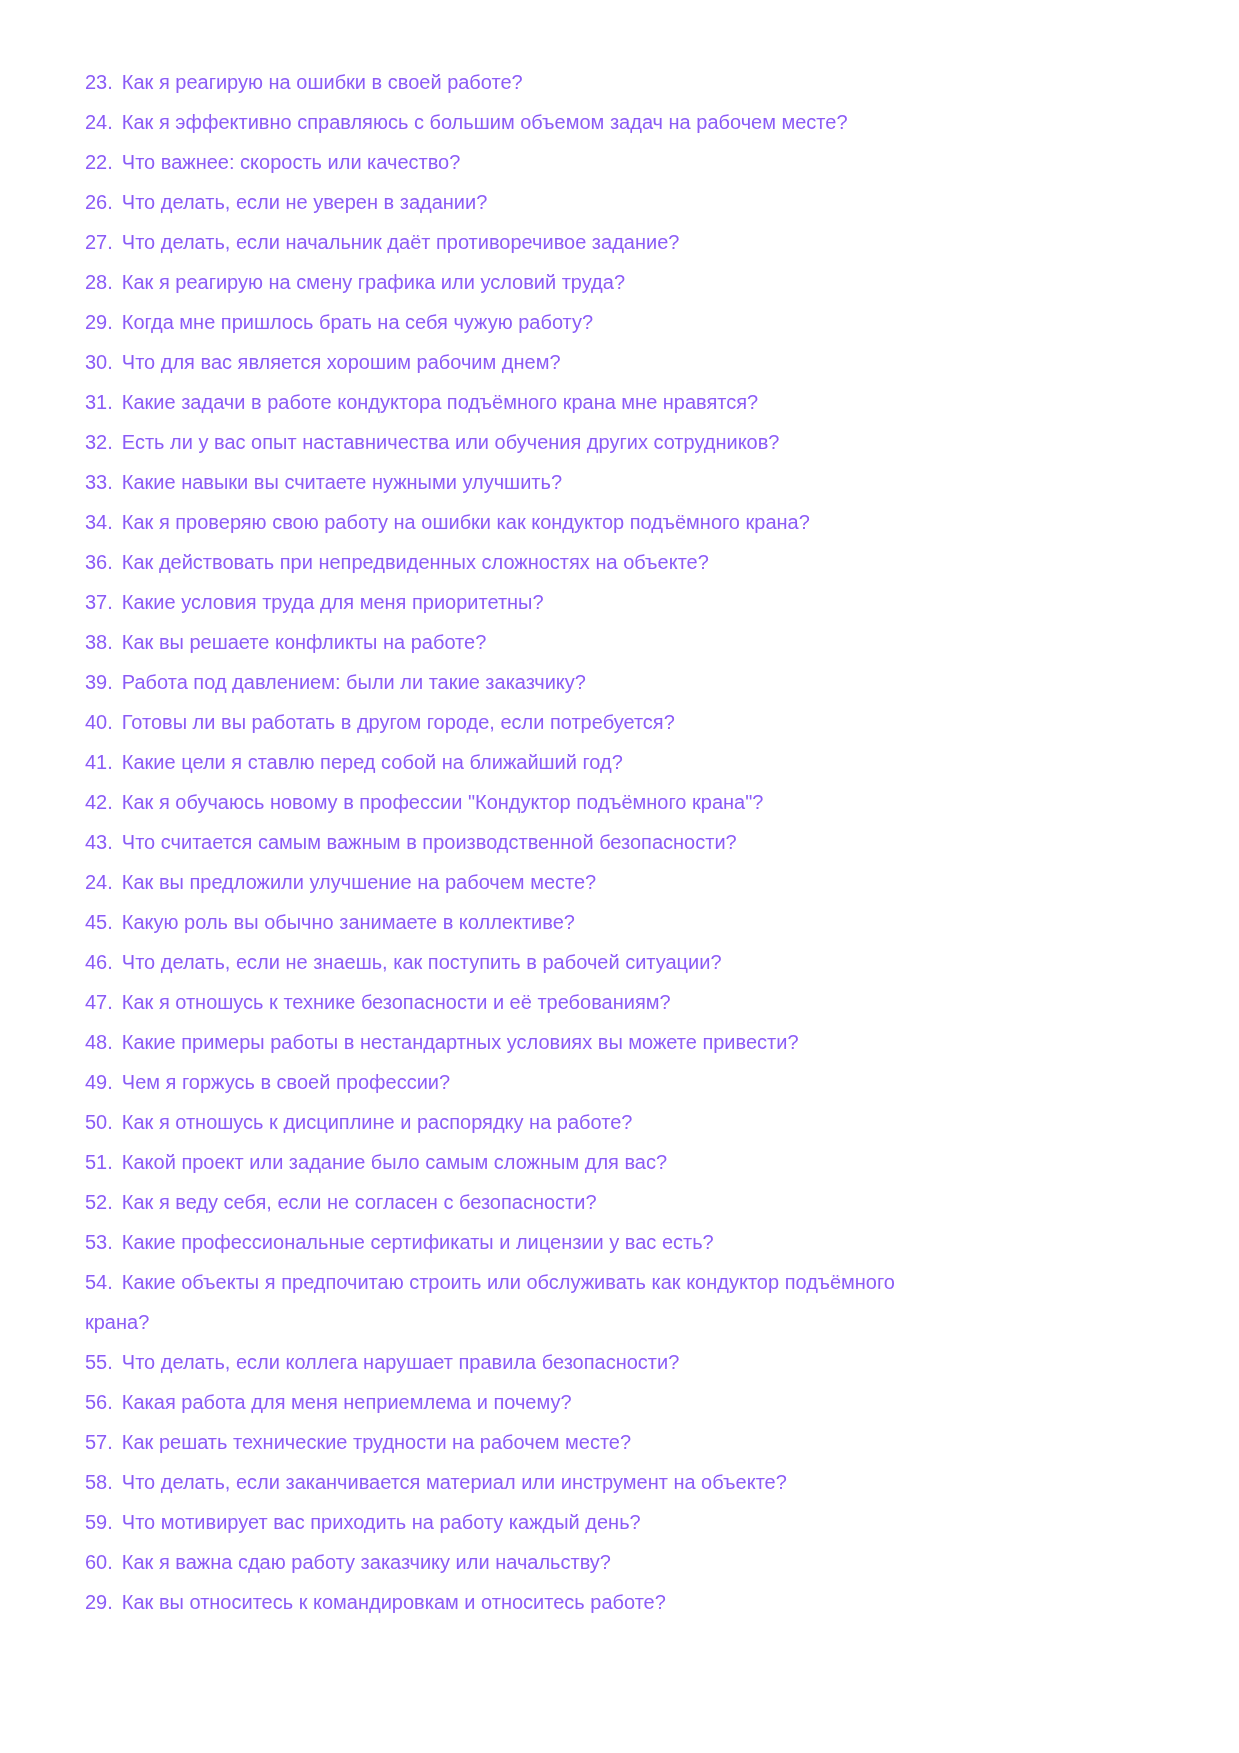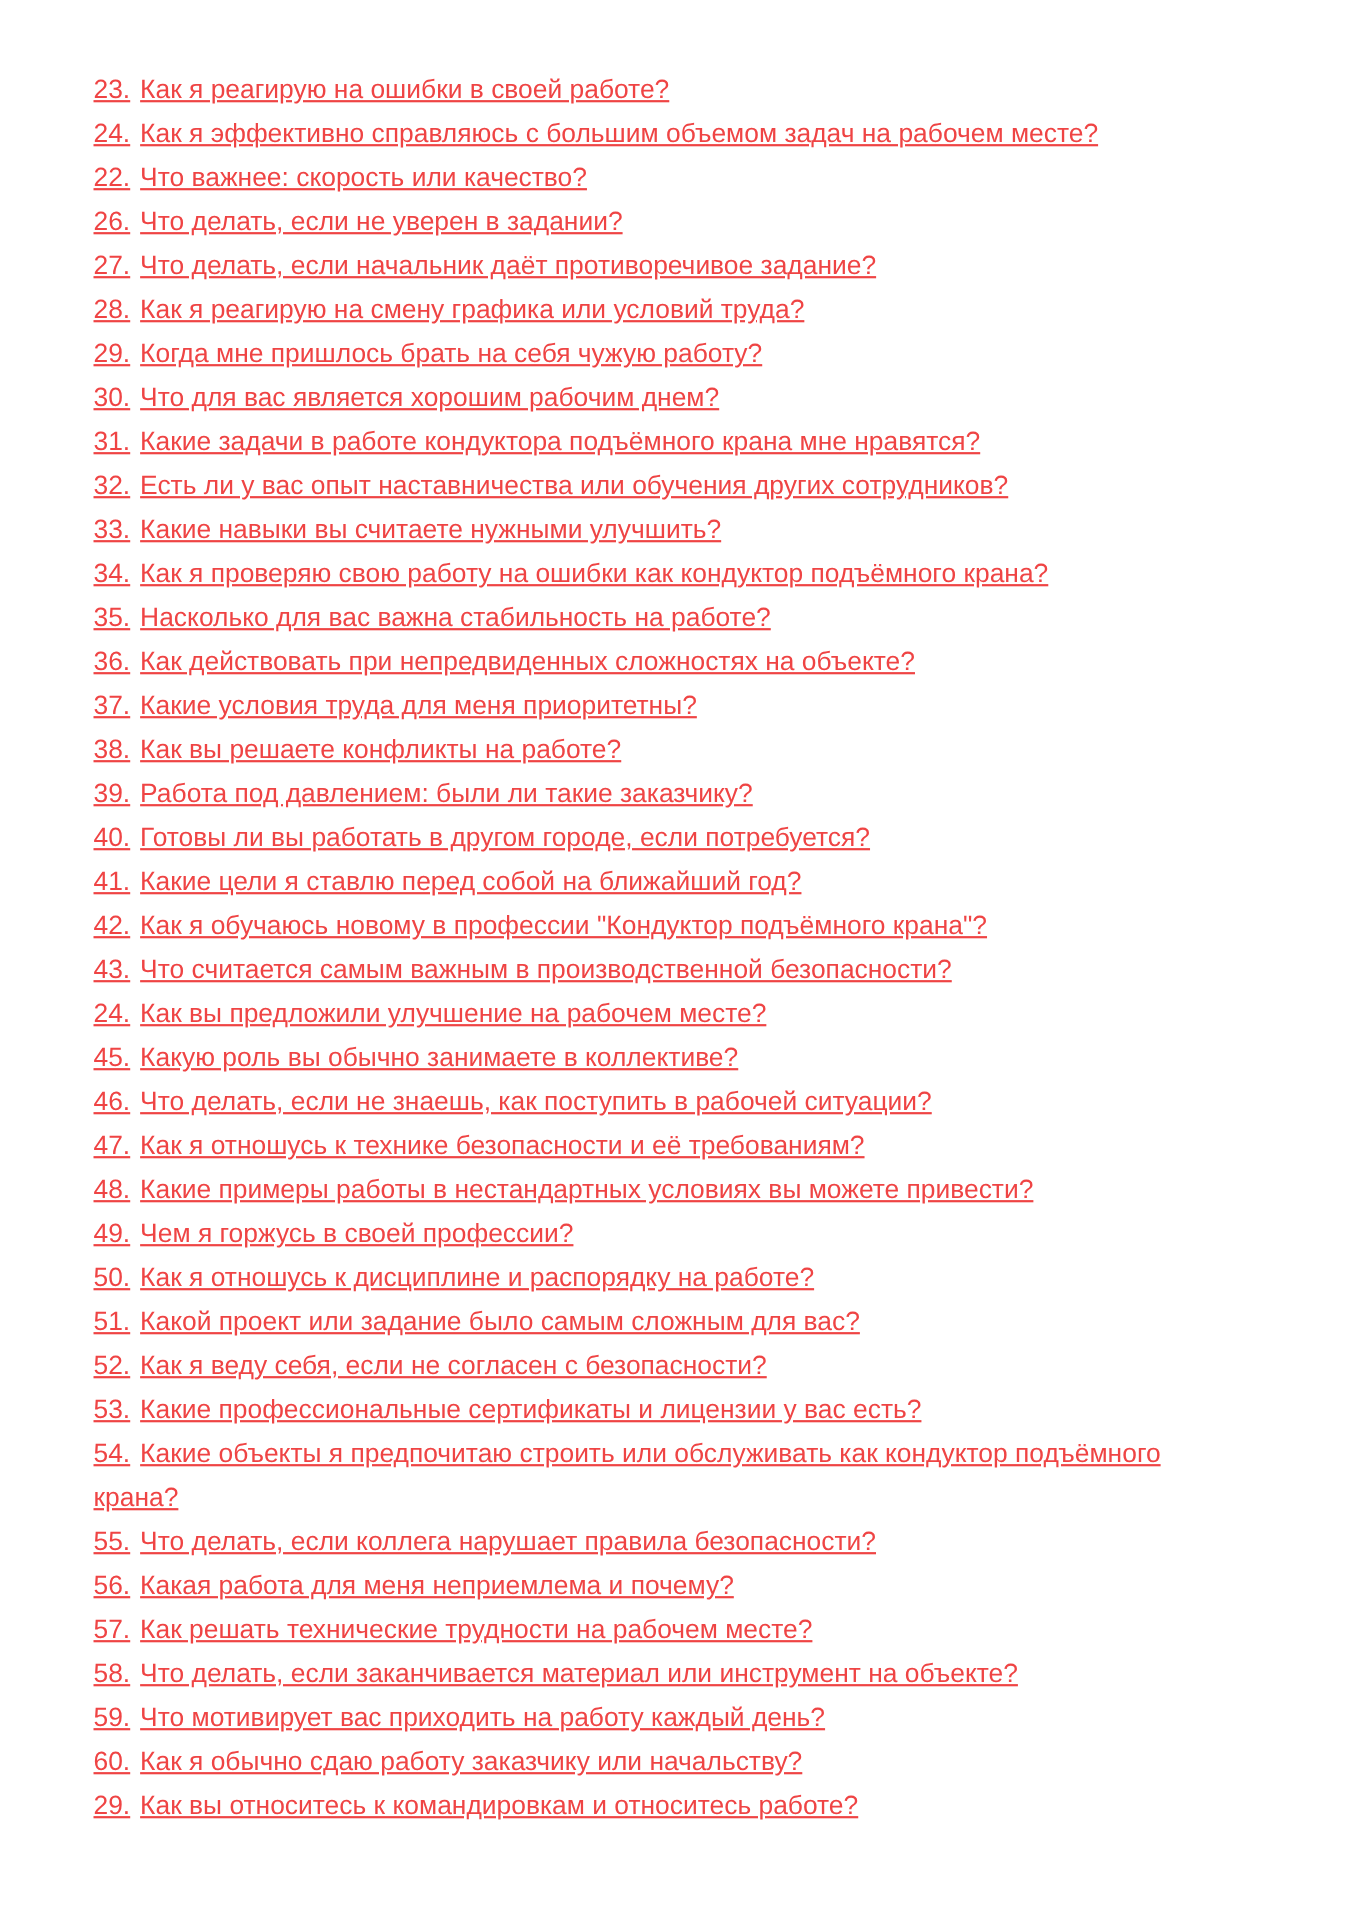--- a/index.html
+++ b/index.html
@@ -14,25 +14,24 @@
     font-family: "Liberation Sans", "DejaVu Sans", sans-serif;
   }
   .page {
     box-sizing: border-box;
     width: 1239px;
     padding: 62px 70px 0 85px;
   }
   .q {
     margin: 0;
     padding: 0;
-    font-size: 24px;
+    font-size: 20px;
     line-height: 40px;
-    color: #ef4444;
+    color: #8b5cf6;
     white-space: pre-line;
-    text-decoration: underline;
   }
   .q-num {
     margin-right: 9px;
   }
 </style>
 </head>
 <body>
 
 <main class="page">
   <p class="q"><span class="q-num">23.</span><span class="q-text">Как я реагирую на ошибки в своей работе?</span></p>
@@ -40,21 +39,20 @@
   <p class="q"><span class="q-num">22.</span><span class="q-text">Что важнее: скорость или качество?</span></p>
   <p class="q"><span class="q-num">26.</span><span class="q-text">Что делать, если не уверен в задании?</span></p>
   <p class="q"><span class="q-num">27.</span><span class="q-text">Что делать, если начальник даёт противоречивое задание?</span></p>
   <p class="q"><span class="q-num">28.</span><span class="q-text">Как я реагирую на смену графика или условий труда?</span></p>
   <p class="q"><span class="q-num">29.</span><span class="q-text">Когда мне пришлось брать на себя чужую работу?</span></p>
   <p class="q"><span class="q-num">30.</span><span class="q-text">Что для вас является хорошим рабочим днем?</span></p>
   <p class="q"><span class="q-num">31.</span><span class="q-text">Какие задачи в работе кондуктора подъёмного крана мне нравятся?</span></p>
   <p class="q"><span class="q-num">32.</span><span class="q-text">Есть ли у вас опыт наставничества или обучения других сотрудников?</span></p>
   <p class="q"><span class="q-num">33.</span><span class="q-text">Какие навыки вы считаете нужными улучшить?</span></p>
   <p class="q"><span class="q-num">34.</span><span class="q-text">Как я проверяю свою работу на ошибки как кондуктор подъёмного крана?</span></p>
-  <p class="q"><span class="q-num">35.</span><span class="q-text">Насколько для вас важна стабильность на работе?</span></p>
   <p class="q"><span class="q-num">36.</span><span class="q-text">Как действовать при непредвиденных сложностях на объекте?</span></p>
   <p class="q"><span class="q-num">37.</span><span class="q-text">Какие условия труда для меня приоритетны?</span></p>
   <p class="q"><span class="q-num">38.</span><span class="q-text">Как вы решаете конфликты на работе?</span></p>
   <p class="q"><span class="q-num">39.</span><span class="q-text">Работа под давлением: были ли такие заказчику?</span></p>
   <p class="q"><span class="q-num">40.</span><span class="q-text">Готовы ли вы работать в другом городе, если потребуется?</span></p>
   <p class="q"><span class="q-num">41.</span><span class="q-text">Какие цели я ставлю перед собой на ближайший год?</span></p>
   <p class="q"><span class="q-num">42.</span><span class="q-text">Как я обучаюсь новому в профессии "Кондуктор подъёмного крана"?</span></p>
   <p class="q"><span class="q-num">43.</span><span class="q-text">Что считается самым важным в производственной безопасности?</span></p>
   <p class="q"><span class="q-num">24.</span><span class="q-text">Как вы предложили улучшение на рабочем месте?</span></p>
   <p class="q"><span class="q-num">45.</span><span class="q-text">Какую роль вы обычно занимаете в коллективе?</span></p>
@@ -66,15 +64,15 @@
   <p class="q"><span class="q-num">51.</span><span class="q-text">Какой проект или задание было самым сложным для вас?</span></p>
   <p class="q"><span class="q-num">52.</span><span class="q-text">Как я веду себя, если не согласен с безопасности?</span></p>
   <p class="q"><span class="q-num">53.</span><span class="q-text">Какие профессиональные сертификаты и лицензии у вас есть?</span></p>
   <p class="q"><span class="q-num">54.</span><span class="q-text">Какие объекты я предпочитаю строить или обслуживать как кондуктор подъёмного
 крана?</span></p>
   <p class="q"><span class="q-num">55.</span><span class="q-text">Что делать, если коллега нарушает правила безопасности?</span></p>
   <p class="q"><span class="q-num">56.</span><span class="q-text">Какая работа для меня неприемлема и почему?</span></p>
   <p class="q"><span class="q-num">57.</span><span class="q-text">Как решать технические трудности на рабочем месте?</span></p>
   <p class="q"><span class="q-num">58.</span><span class="q-text">Что делать, если заканчивается материал или инструмент на объекте?</span></p>
   <p class="q"><span class="q-num">59.</span><span class="q-text">Что мотивирует вас приходить на работу каждый день?</span></p>
-  <p class="q"><span class="q-num">60.</span><span class="q-text">Как я обычно сдаю работу заказчику или начальству?</span></p>
+  <p class="q"><span class="q-num">60.</span><span class="q-text">Как я важна сдаю работу заказчику или начальству?</span></p>
   <p class="q"><span class="q-num">29.</span><span class="q-text">Как вы относитесь к командировкам и относитесь работе?</span></p>
 </main>
 
 </body></html>

